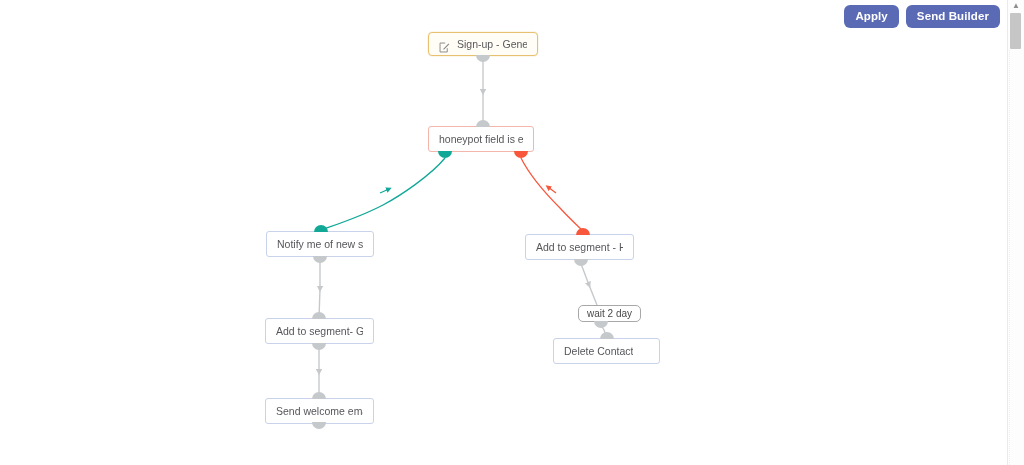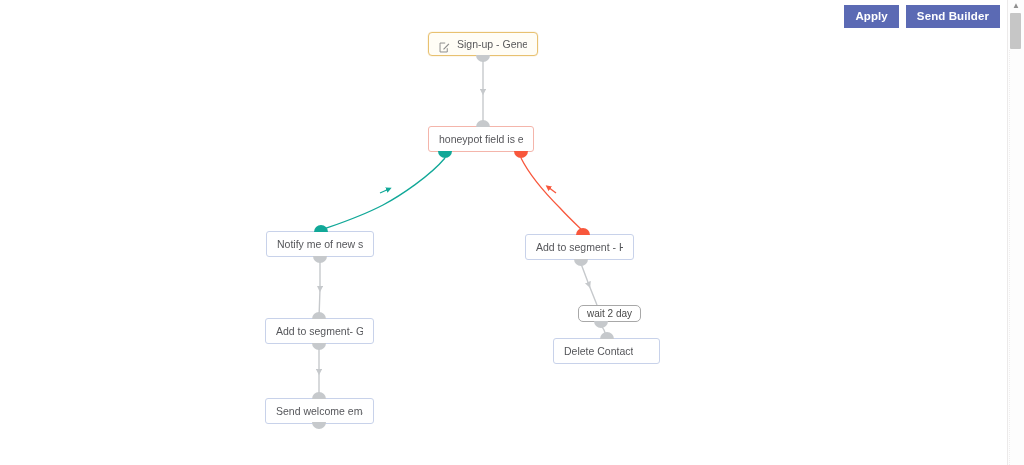--- a/index.html
+++ b/index.html
@@ -21,21 +21,21 @@
     top: 5px;
     right: 24px;
     display: flex;
     gap: 7px;
     z-index: 40;
   }
   .tb-btn {
     background: #5b6ab4;
     color: #ffffff;
     border: none;
-    border-radius: 0;
+    border-radius: 6px;
     font-family: "Liberation Sans", sans-serif;
     font-size: 11.5px;
     font-weight: bold;
     letter-spacing: 0.1px;
     padding: 5px 11px;
     line-height: 1.15;
     cursor: pointer;
     white-space: nowrap;
   }
 

